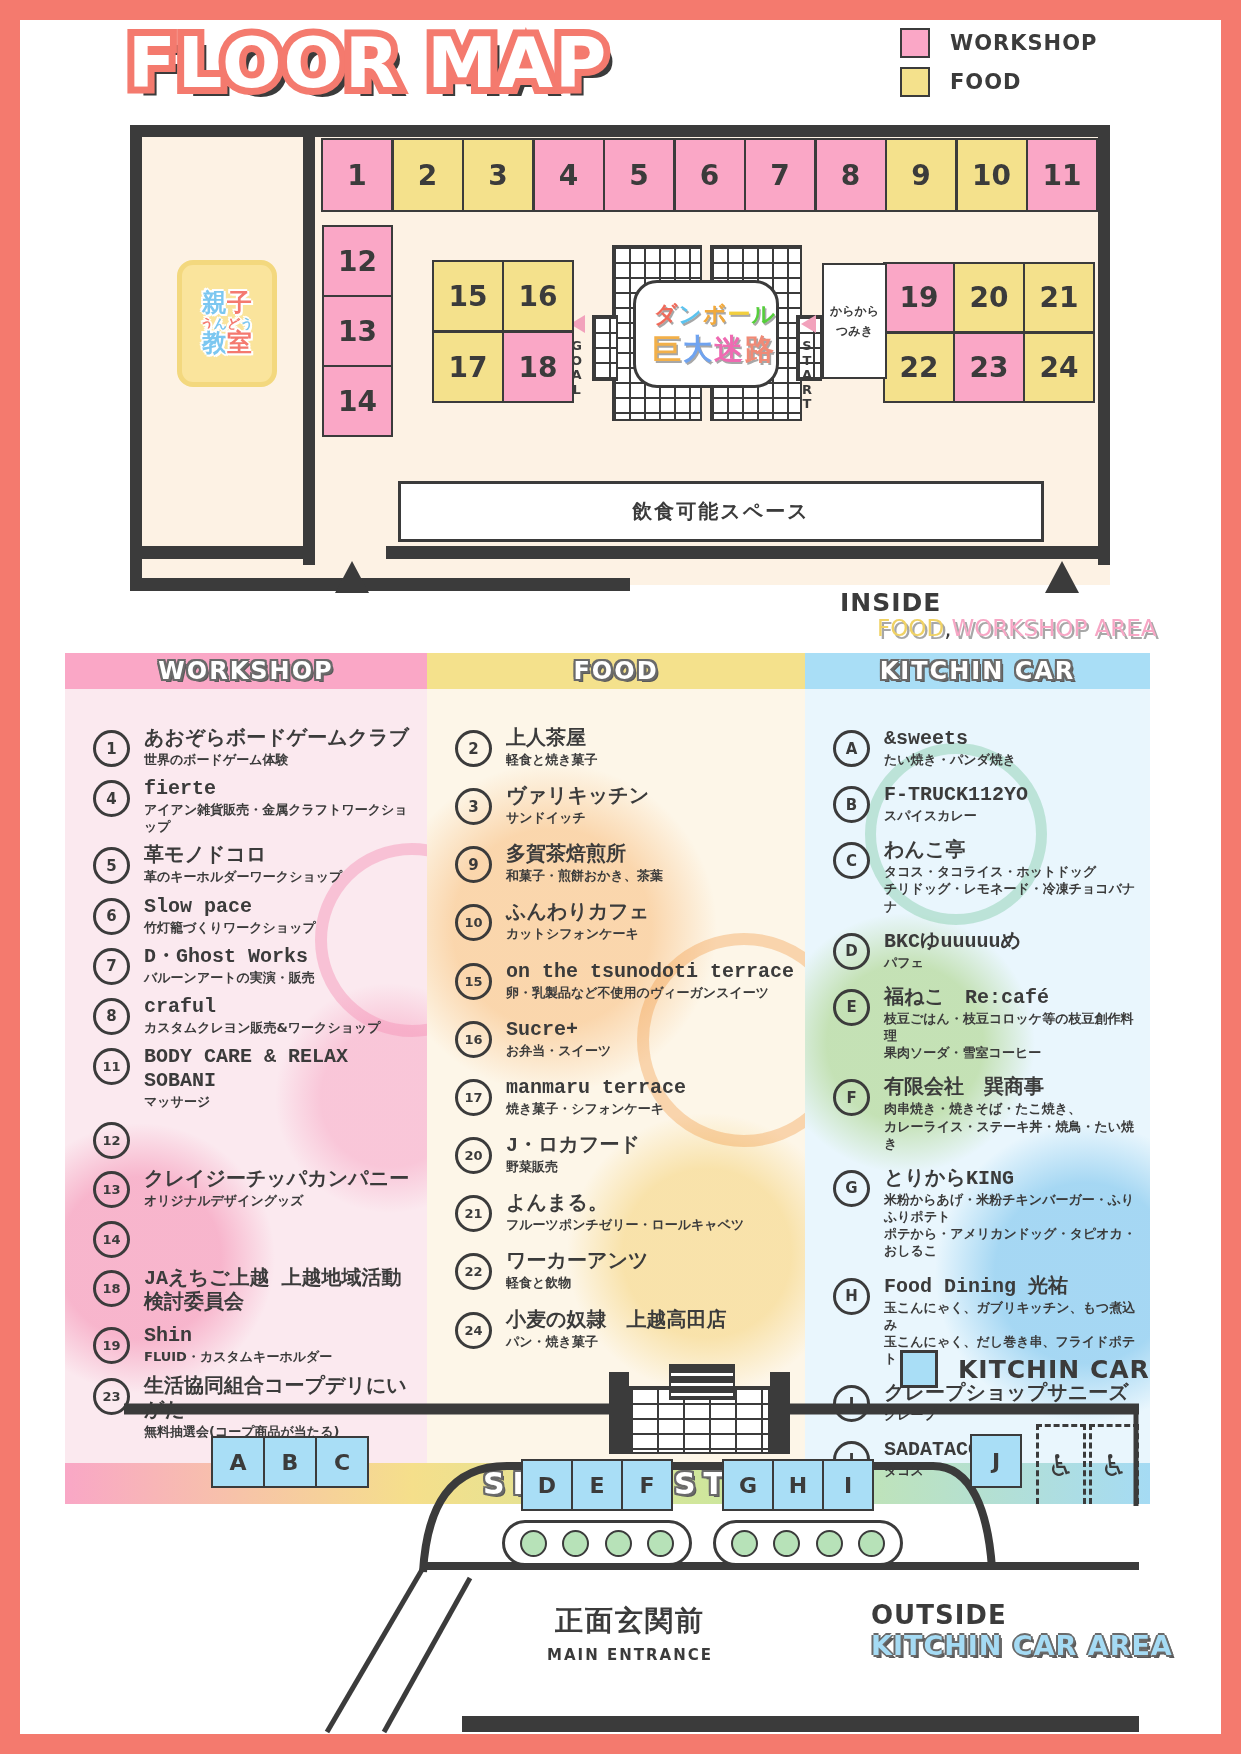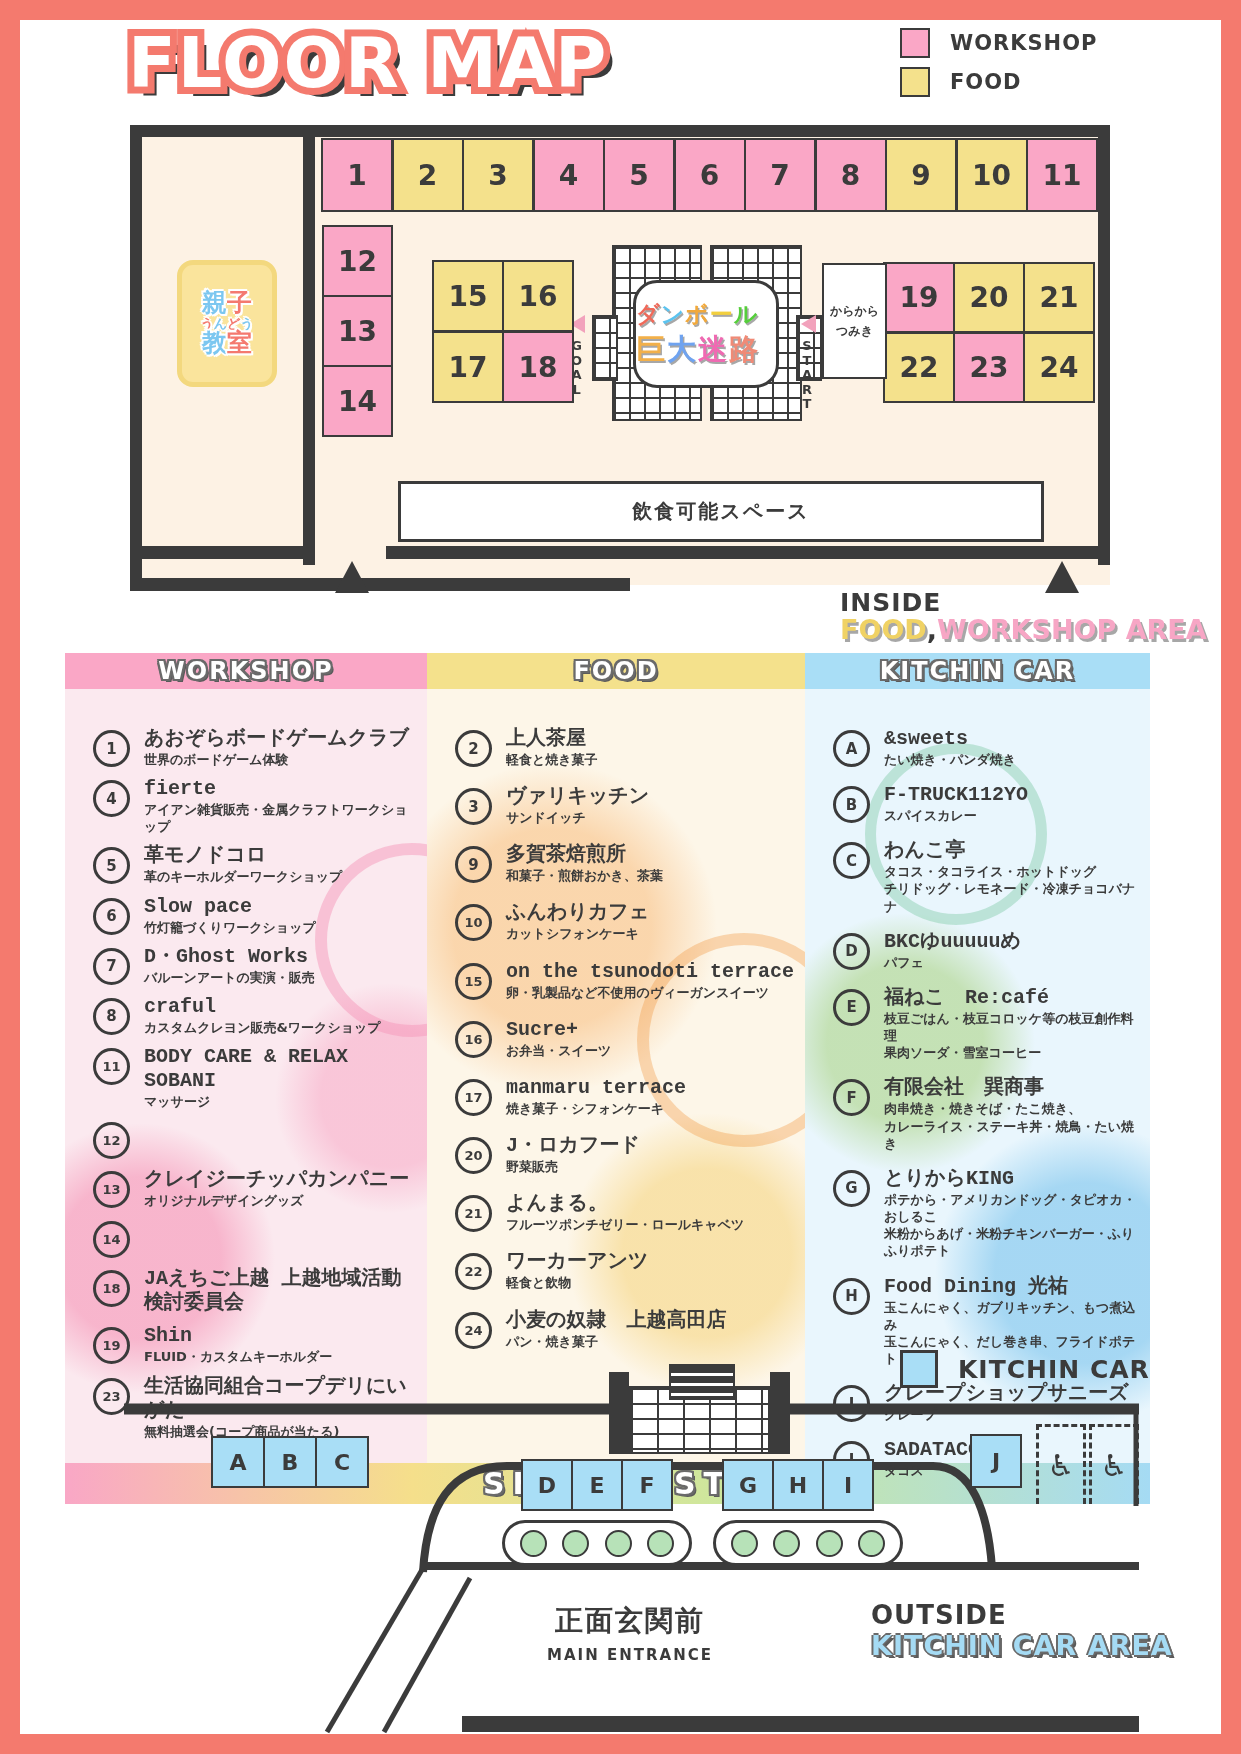--- a/index.html
+++ b/index.html
@@ -29,21 +29,21 @@
   .booth{position:absolute;display:flex;align-items:center;justify-content:center;
          border:2.5px solid #3B3B3B;font-weight:800;font-size:28px;box-sizing:border-box;}
   .tri-up{position:absolute;width:0;height:0;border-left:17px solid transparent;
           border-right:17px solid transparent;border-bottom:32px solid #3B3B3B;}
   .mazegrid{position:absolute;background-color:#fff;border:2px solid #3B3B3B;
     background-image:linear-gradient(to right,#3B3B3B 2px,transparent 2px),
                      linear-gradient(to bottom,#3B3B3B 2px,transparent 2px);
     background-size:15px 15px;}
   .mazelogo{position:absolute;left:503px;top:155px;width:140px;height:102px;background:#fff;
     border:3px solid #3B3B3B;border-radius:24px;display:flex;flex-direction:column;
-    align-items:flex-start;justify-content:center;z-index:3;}
+    align-items:flex-end;justify-content:center;z-index:3;}
   .mazelogo .l1{font-size:23px;font-weight:900;letter-spacing:1px;}
   .mazelogo .l2{font-size:29px;font-weight:900;letter-spacing:2px;}
   .mazelogo span{text-shadow:1.5px 1.5px 0 rgba(59,59,59,.45);}
   .vlabel{position:absolute;display:flex;flex-direction:column;align-items:center;
           font-size:13px;font-weight:900;line-height:1.12;}
   .tri-left{position:absolute;width:0;height:0;border-top:9px solid transparent;
             border-bottom:9px solid transparent;border-right:15px solid #F2A2BC;}
   .roomsign{position:absolute;left:47px;top:135px;width:90px;height:117px;background:#FAE49C;
     border:5px solid #F3D87E;border-radius:16px;display:flex;flex-direction:column;
     align-items:center;justify-content:center;z-index:2;}
@@ -54,21 +54,21 @@
   .karakara{position:absolute;left:692px;top:138px;width:61px;height:112px;background:#fff;
     border:2.5px solid #3B3B3B;display:flex;flex-direction:column;align-items:center;
     justify-content:center;font-size:12px;font-weight:800;line-height:1.7;z-index:2;}
   .eatbar{position:absolute;left:268px;top:356px;width:640px;height:55px;background:#fff;
     border:3px solid #3B3B3B;display:flex;align-items:center;justify-content:center;
     font-size:20px;font-weight:800;letter-spacing:2px;z-index:2;}
 
   
   .inside-note{left:840px;top:590px;line-height:1.05;}
   .inside-note .l1{font-size:25px;font-weight:900;letter-spacing:1px;}
-  .inside-note .l2{font-size:27px;font-weight:700;letter-spacing:0px;}
+  .inside-note .l2{font-size:23px;font-weight:400;letter-spacing:0px;margin-left:37px;}
   .c-food{color:#F0D264;text-shadow:2.5px 2.5px 0 rgba(80,80,80,.5);}
   .c-ws{color:#F7A6C5;text-shadow:2.5px 2.5px 0 rgba(80,80,80,.5);}
 
   
   .colwrap{left:65px;top:653px;width:1085px;height:851px;}
   .shopcol{position:absolute;top:0;height:851px;overflow:hidden;}
   .colhead{position:relative;height:36px;display:flex;align-items:center;justify-content:center;
            font-size:24px;letter-spacing:2px;z-index:2;}
   .collist{position:relative;z-index:2;display:flex;flex-direction:column;padding:38px 10px 0 28px;}
   .item{display:flex;align-items:flex-start;}
@@ -446,22 +446,22 @@
             <div>
               <div class="iname">有限会社　巽商事</div>
               <div class="idesc">肉串焼き・焼きそば・たこ焼き、</div>
               <div class="idesc">カレーライス・ステーキ丼・焼鳥・たい焼き</div>
             </div>
           </div>
           <div class="item">
             <span class="badge">G</span>
             <div>
               <div class="iname">とりからKING</div>
+              <div class="idesc">米粉からあげ・米粉チキンバーガー・ふりふりポテト</div>
               <div class="idesc">ポテから・アメリカンドッグ・タピオカ・おしるこ</div>
-              <div class="idesc">米粉からあげ・米粉チキンバーガー・ふりふりポテト</div>
             </div>
           </div>
           <div class="item">
             <span class="badge">H</span>
             <div>
               <div class="iname">Food Dining 光祐</div>
               <div class="idesc">玉こんにゃく、ガブリキッチン、もつ煮込み</div>
               <div class="idesc">玉こんにゃく、だし巻き串、フライドポテト</div>
             </div>
           </div>

